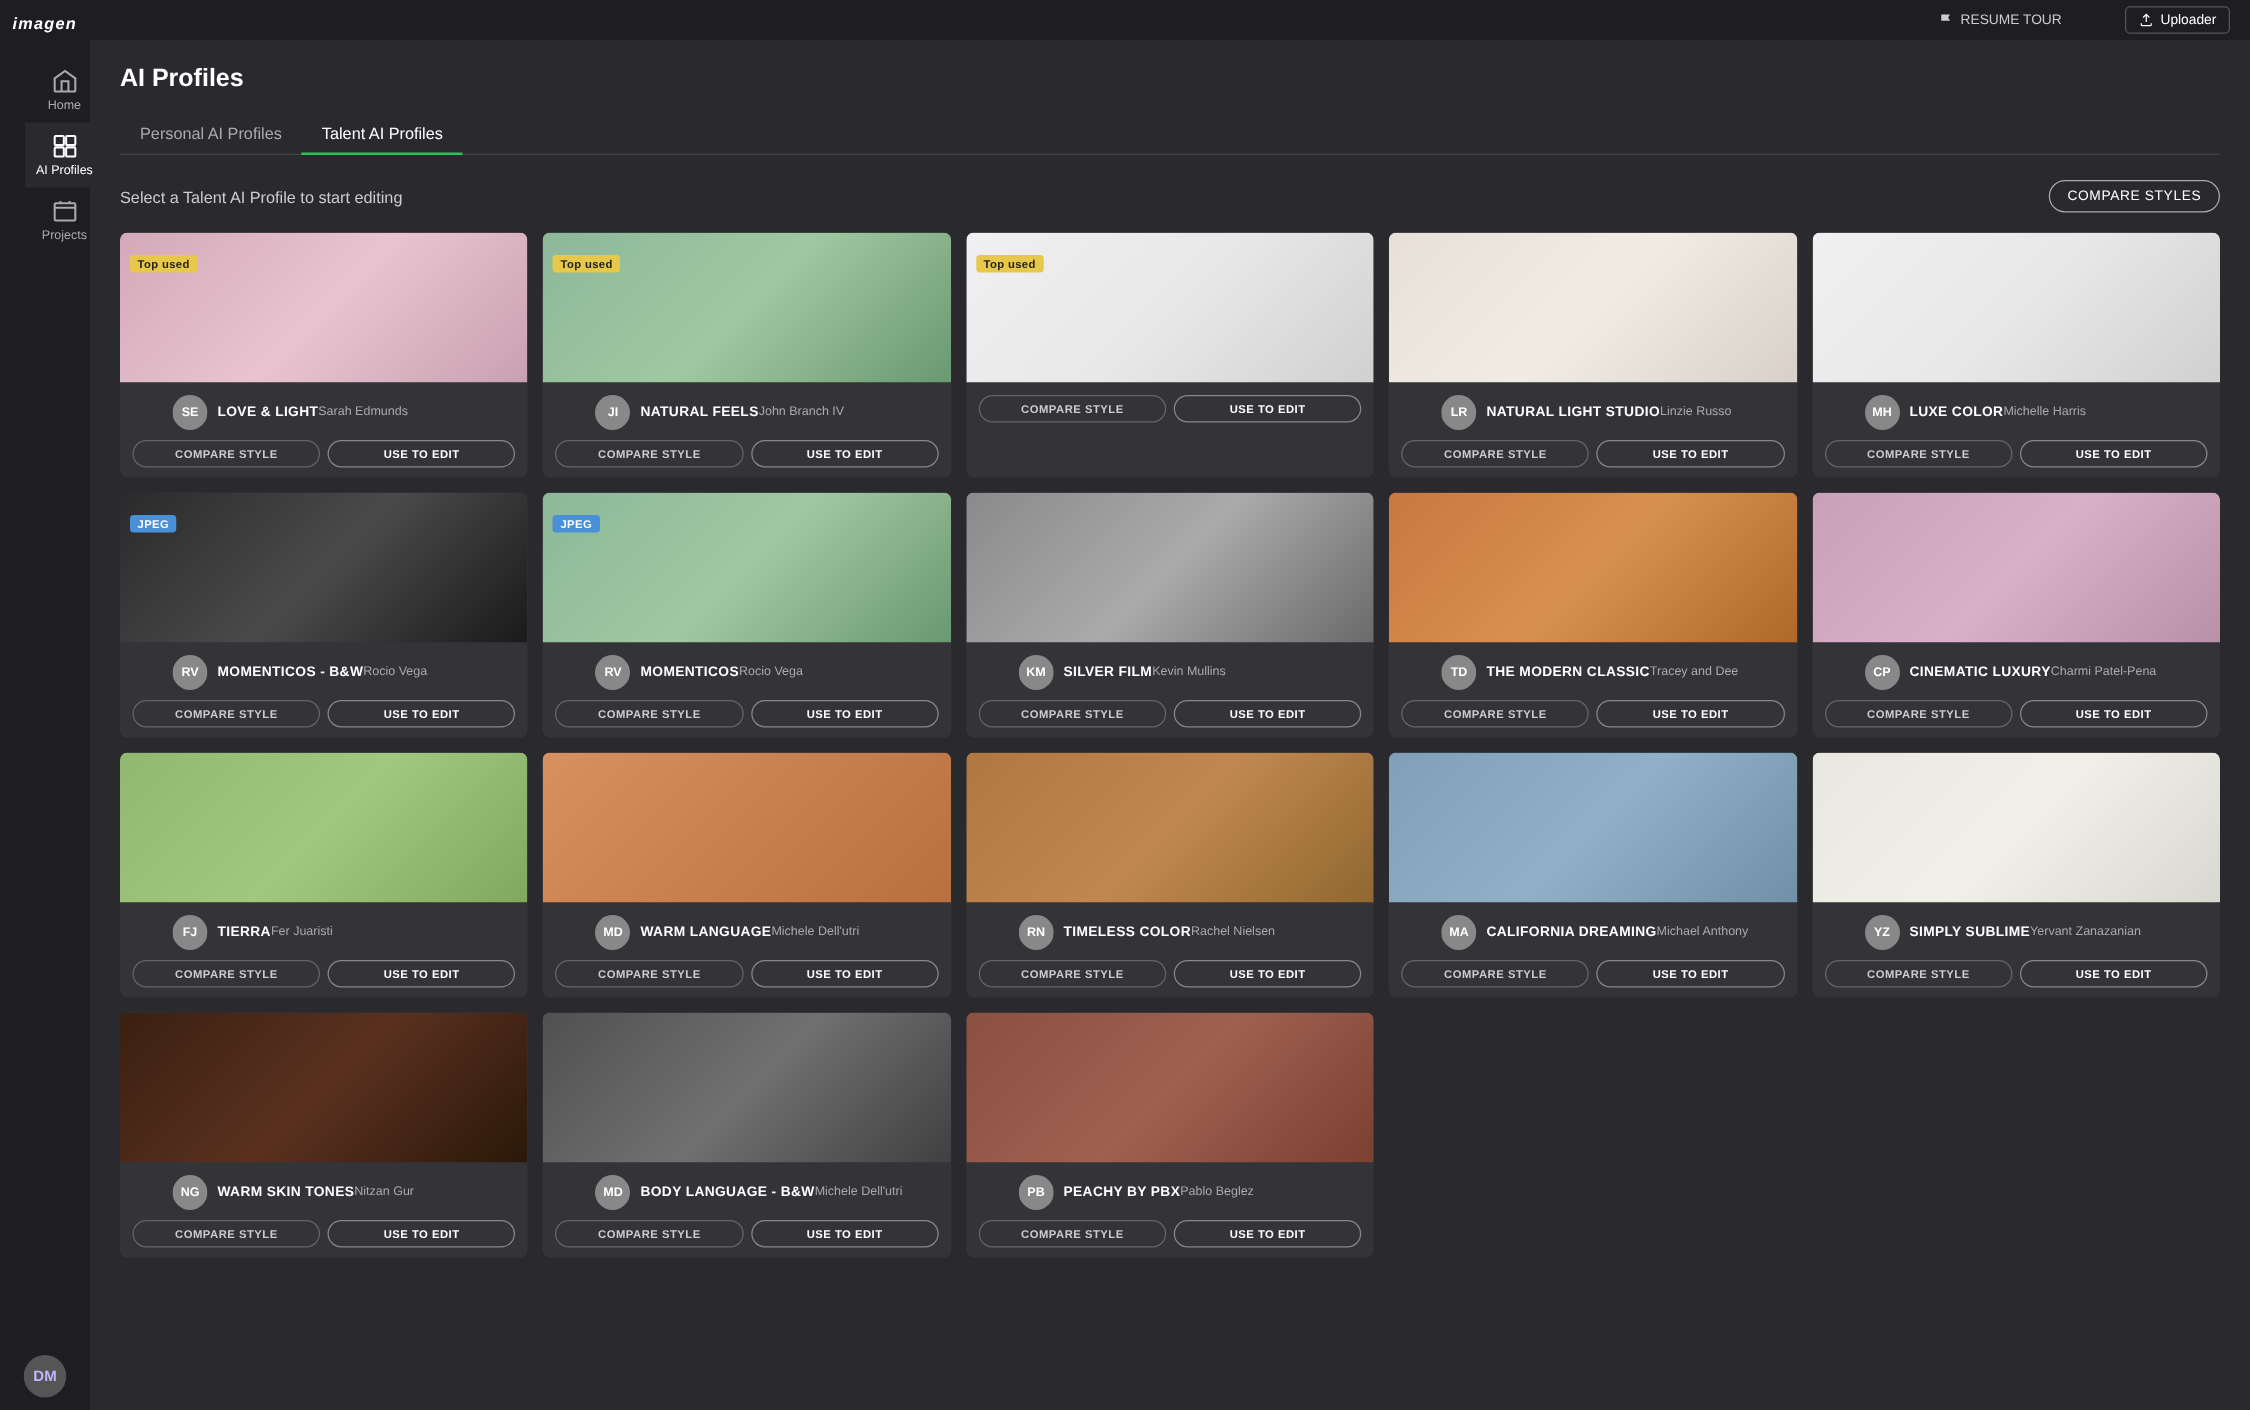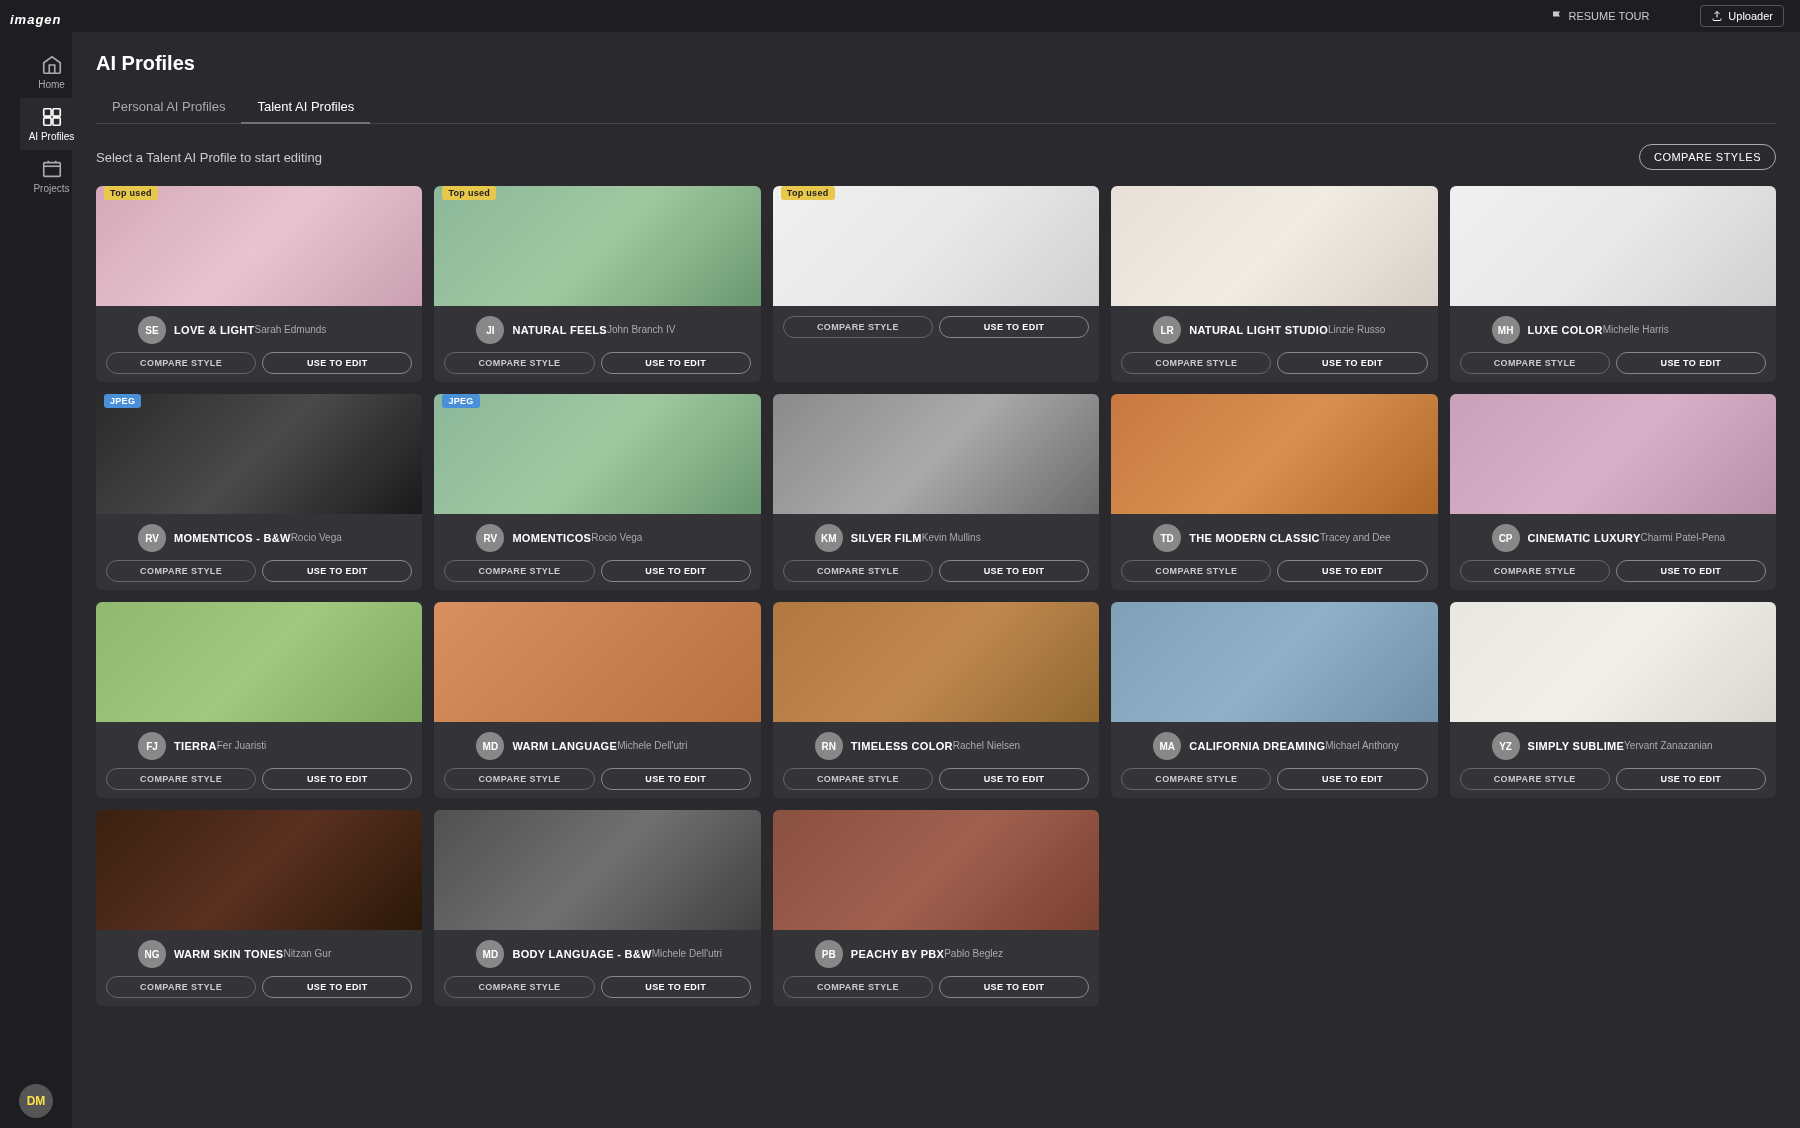--- a/index.html
+++ b/index.html
@@ -59,21 +59,21 @@
     .avatar-circle {
       width: 34px;
       height: 34px;
       border-radius: 50%;
       background: #555;
       display: flex;
       align-items: center;
       justify-content: center;
       font-size: 12px;
       font-weight: 700;
-      color: #fde047;
+      color: #c4b5fd;
       cursor: pointer;
     }
 
     
     .topbar {
       position: fixed;
       top: 0;
       left: 72px;
       right: 0;
       height: 32px;
@@ -124,21 +124,21 @@
     .tab {
       padding: 8px 16px;
       font-size: 13px;
       cursor: pointer;
       color: #aaa;
       border-bottom: 2px solid transparent;
       margin-bottom: -1px;
     }
     .tab.active {
       color: #fff;
-      border-bottom: 2px solid #737373;
+      border-bottom: 2px solid #22c55e;
     }
 
     .toolbar {
       display: flex;
       justify-content: space-between;
       align-items: center;
       margin-bottom: 16px;
     }
     .toolbar-text {
       font-size: 13px;
@@ -179,21 +179,21 @@
       flex-shrink: 0;
     }
     .card-image-inner {
       width: 100%;
       height: 100%;
       background-size: cover;
       background-position: center;
     }
     .badge {
       position: absolute;
-      top: 0;
+      top: 18px;
       left: 8px;
       background: #e8c84a;
       color: #222;
       font-size: 9px;
       font-weight: 700;
       padding: 2px 6px;
       border-radius: 3px;
       letter-spacing: 0.3px;
     }
     .badge.jpeg {

